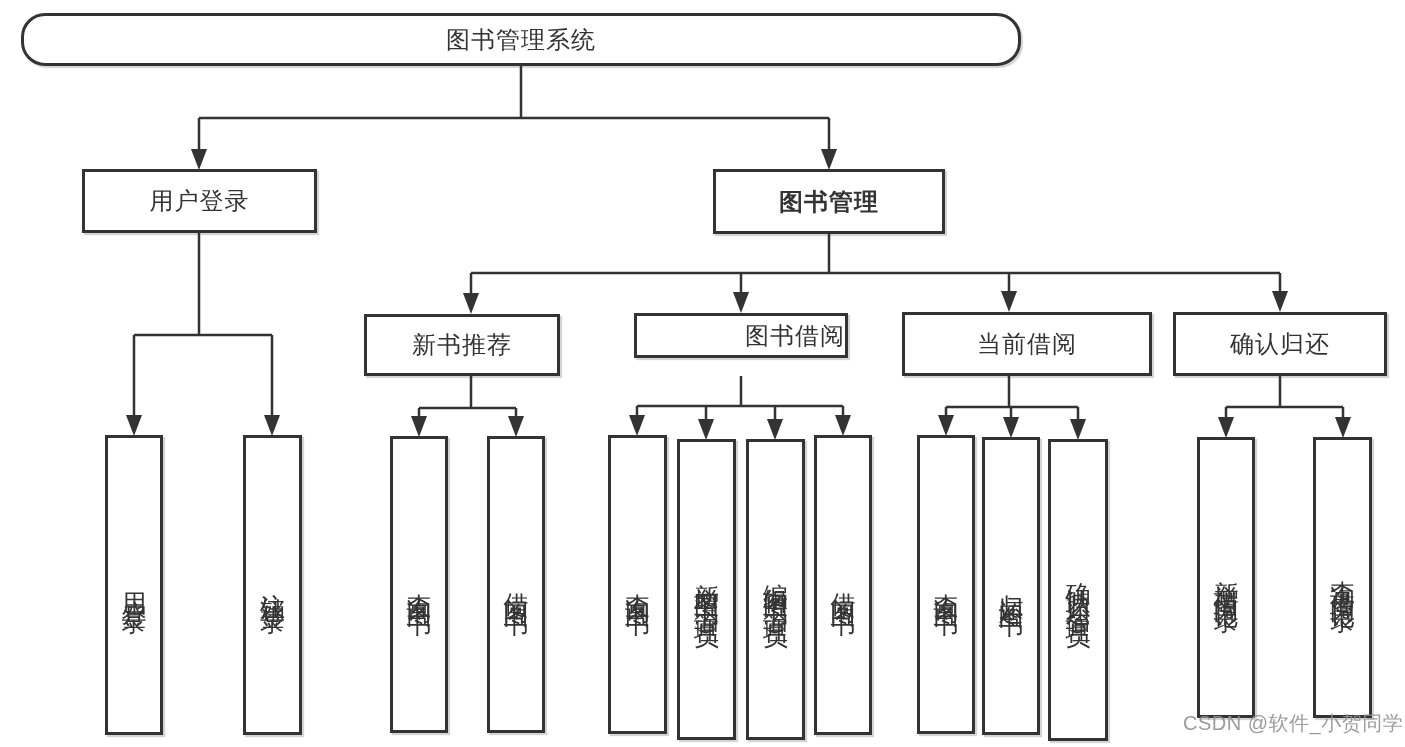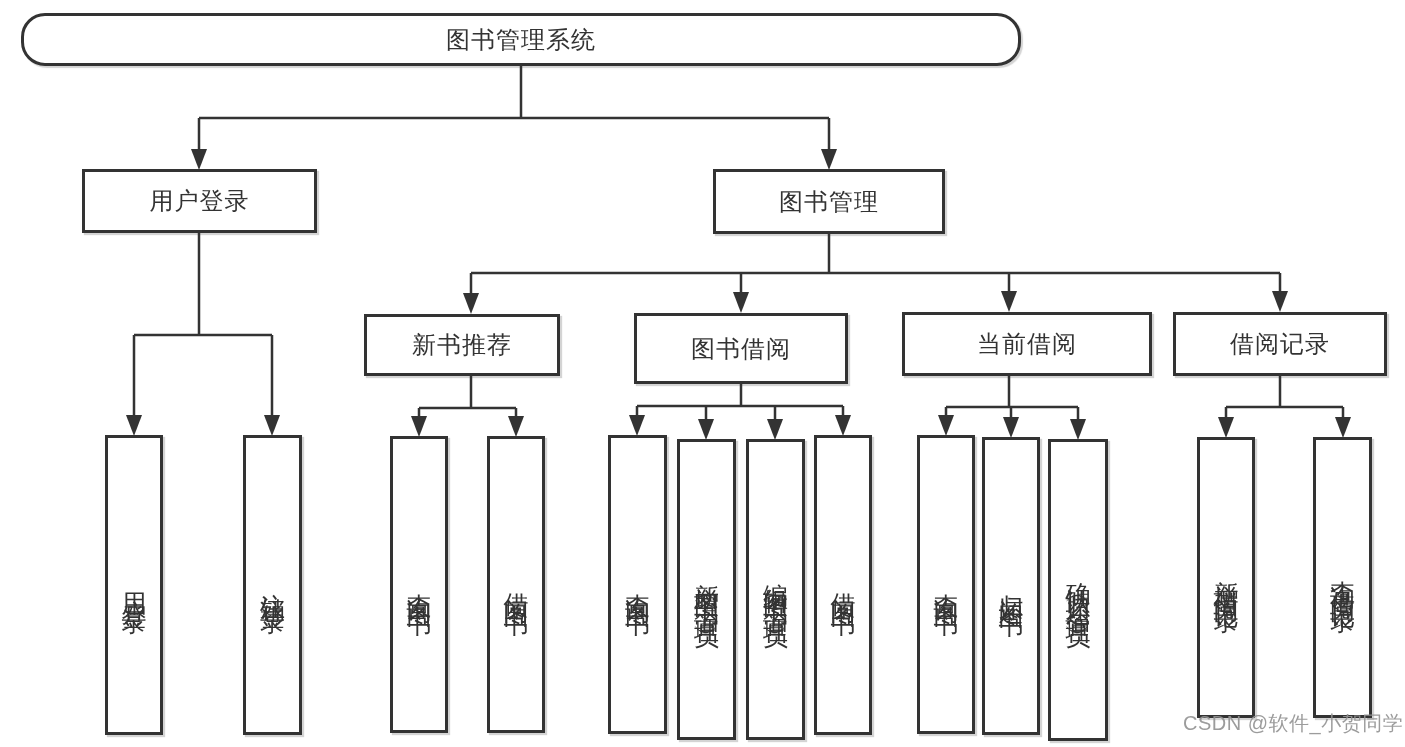--- a/index.html
+++ b/index.html
@@ -74,35 +74,35 @@
     </g>
   </svg>
 
   <div class="node hbox" style="left:21px;top:13px;width:1000px;height:53px;border-radius:24px;">
     <span>图书管理系统</span>
   </div>
 
   <div class="node hbox" style="left:82px;top:169px;width:235px;height:64px;">
     <span>用户登录</span>
   </div>
-  <div class="node hbox" style="left:713px;top:169px;width:232px;height:65px;">
+  <div class="node hbox" style="left:713px;top:169px;width:232px;height:65px;font-weight:bold;">
     <span>图书管理</span>
   </div>
 
   <div class="node hbox" style="left:364px;top:314px;width:196px;height:62px;align-items:center;">
     <span>新书推荐</span>
   </div>
-  <div class="node hbox" style="left:634px;top:313px;width:214px;height:71px;">
+  <div class="node hbox" style="left:634px;top:313px;width:214px;height:45px;justify-content:flex-end;">
     <span>图书借阅</span>
   </div>
   <div class="node hbox" style="left:902px;top:312px;width:250px;height:64px;">
     <span>当前借阅</span>
   </div>
   <div class="node hbox" style="left:1173px;top:312px;width:214px;height:64px;">
-    <span>借阅记录</span>
+    <span>确认归还</span>
   </div>
 
   <div class="node vbox" style="left:105px;top:435px;width:58px;height:300px;">
     <span>用户登录</span>
   </div>
   <div class="node vbox" style="left:243px;top:435px;width:59px;height:300px;">
     <span>注销登录</span>
   </div>
 
   <div class="node vbox" style="left:390px;top:436px;width:58px;height:297px;">

